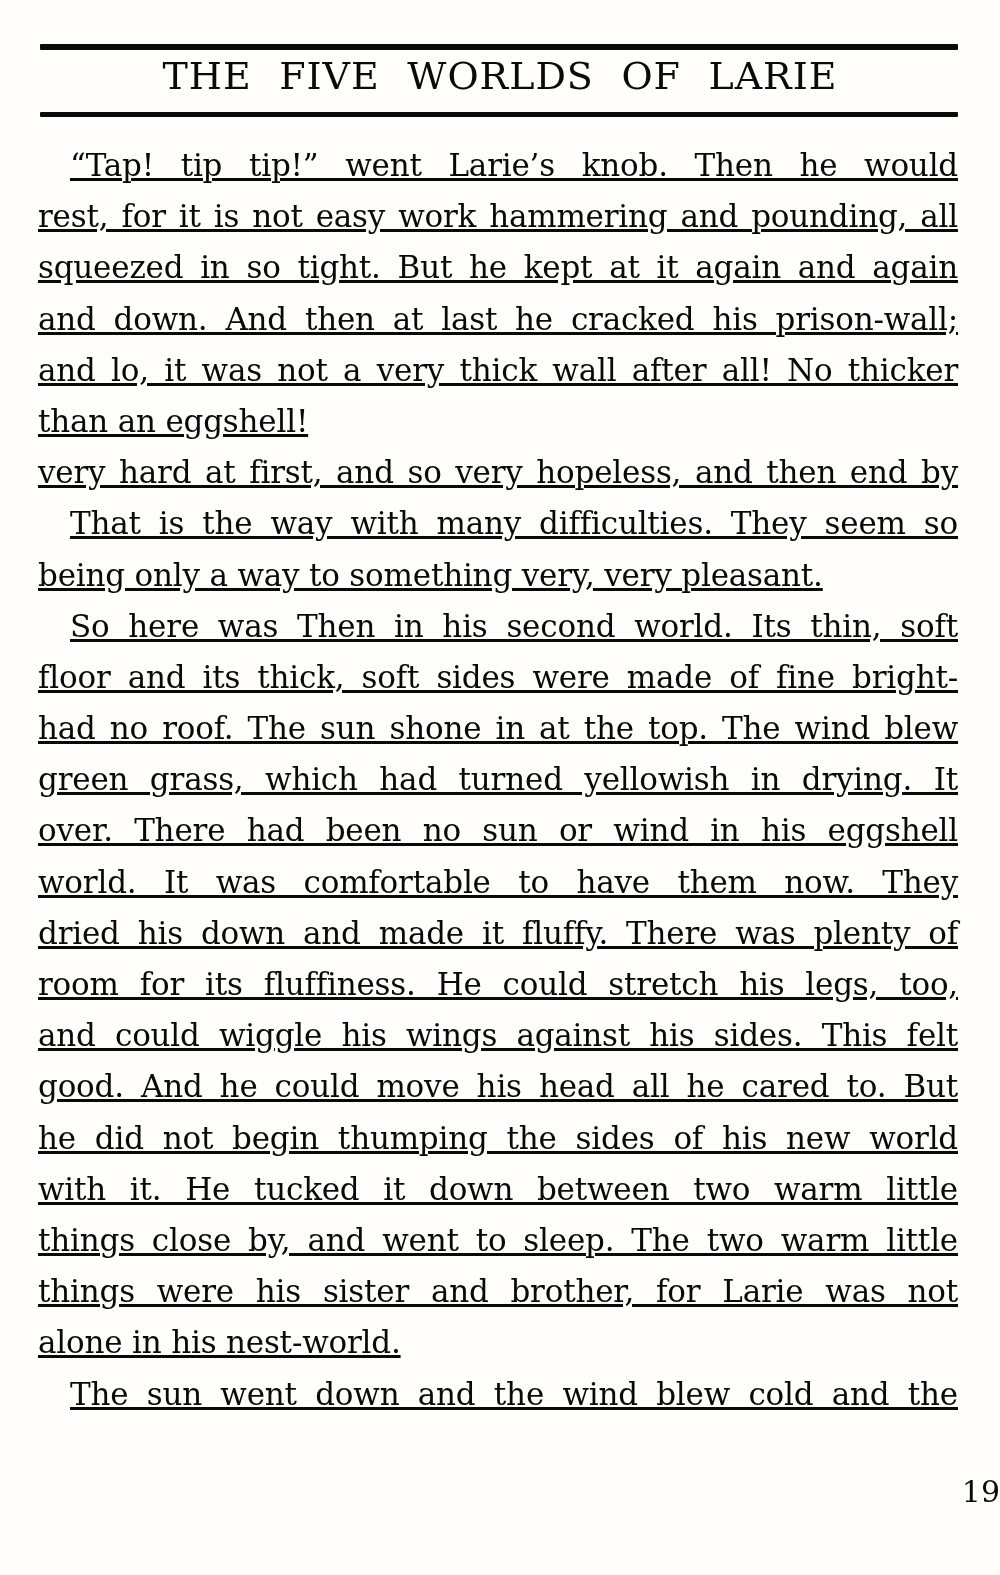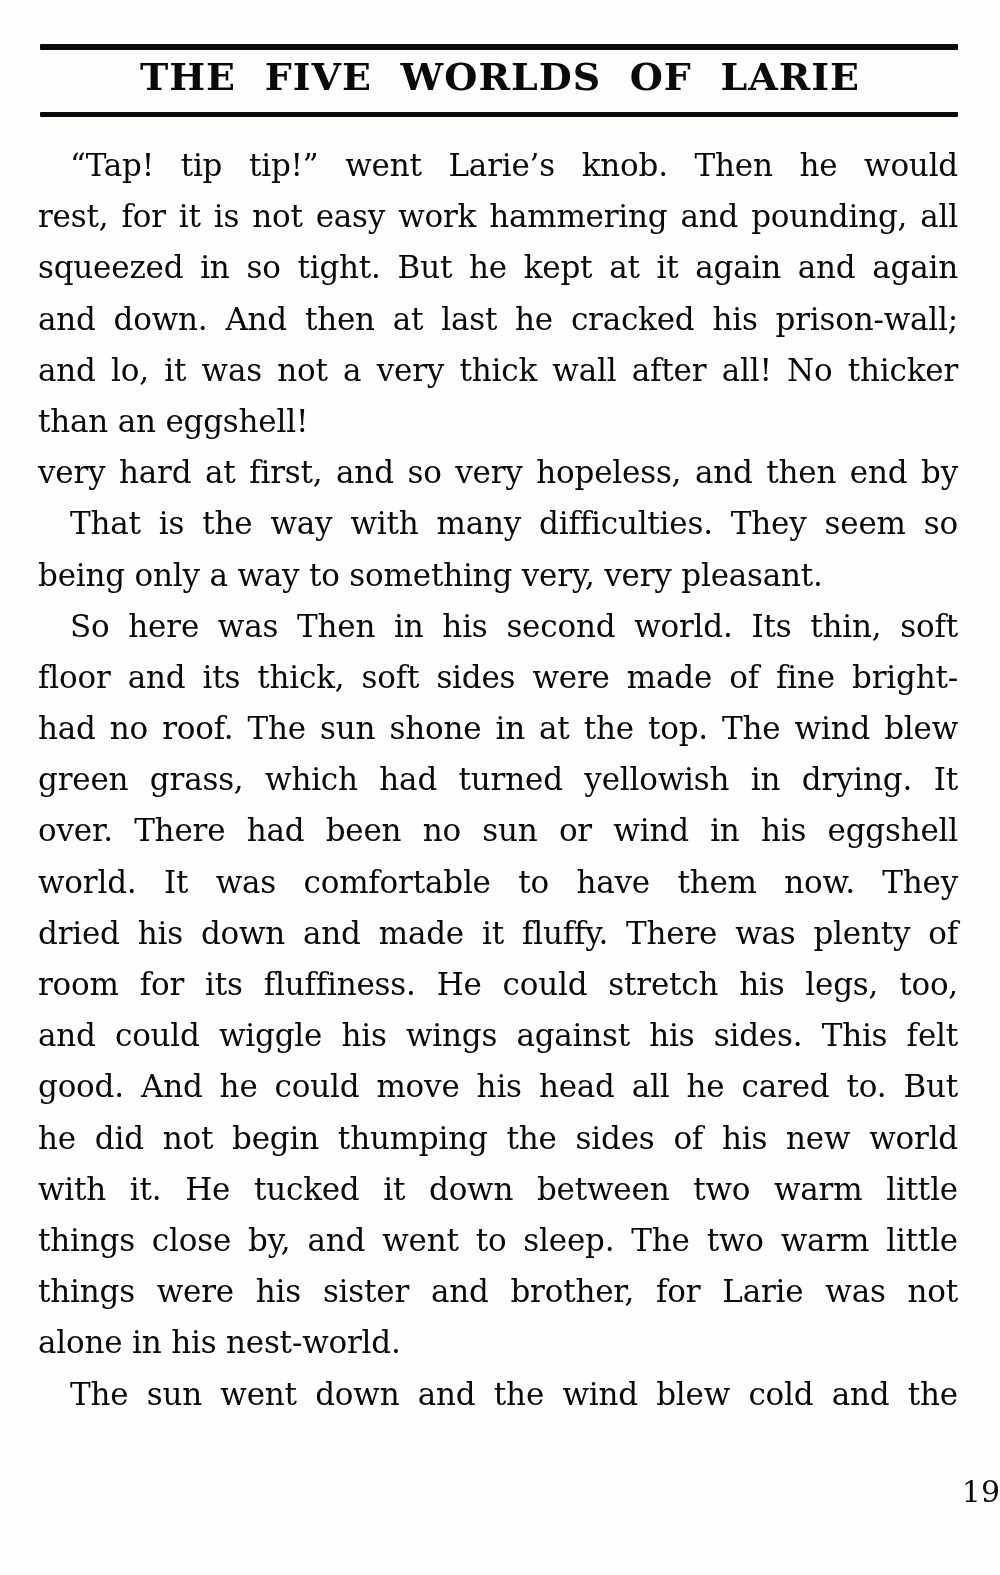--- a/index.html
+++ b/index.html
@@ -25,41 +25,42 @@
   }
   .rule-top { top: 44px; height: 6px; }
   .rule-bottom { top: 112px; height: 5px; }
   .running-head {
     position: absolute;
     top: 54px;
     left: 0;
     width: 100%;
     text-align: center;
     font-size: 38px;
-    font-weight: bold;
+    font-weight: normal;
     letter-spacing: 1px;
     word-spacing: 0.38em;
     margin: 0;
     color: #0a0a0a;
   }
   .body-text {
     position: absolute;
     top: 140px;
     left: 38px;
     width: 920px;
     font-size: 31px;
     line-height: 51.2px;
     letter-spacing: -0.2px;
   }
   .paragraph { margin: 0; padding: 0; }
   .line {
     text-align: justify;
     text-align-last: justify;
     height: 51.2px;
     overflow: visible;
+    text-decoration: underline;
   }
   .line.indent { text-indent: 32px; }
   .line.last { text-align-last: left; }
   .page-number {
     position: absolute;
     top: 1474px;
     left: 0;
     width: 100%;
     text-align: right;
     font-size: 30px;

